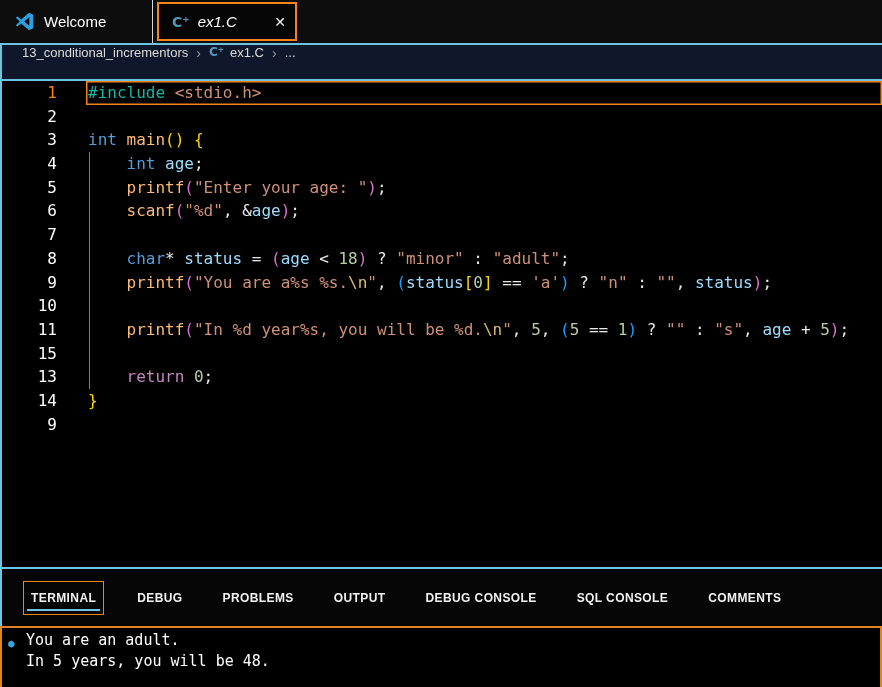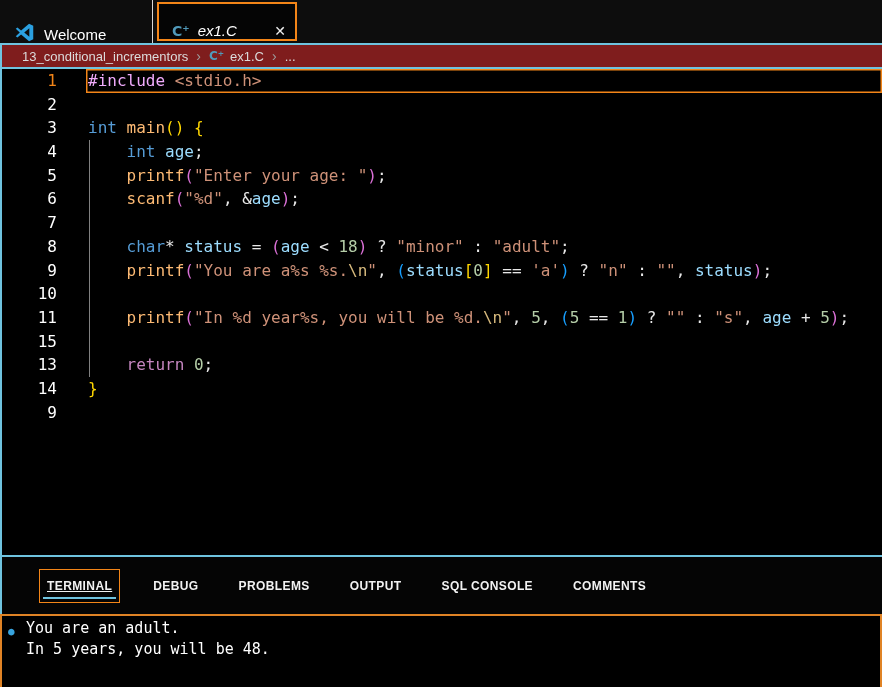--- a/index.html
+++ b/index.html
@@ -3,60 +3,60 @@
 <meta charset="utf-8">
 <style>
   * { margin:0; padding:0; box-sizing:border-box; }
   html,body { width:882px; height:687px; background:#000; overflow:hidden;
               font-family:"Liberation Sans", sans-serif; }
   .window { width:882px; height:687px; background:#000; display:flex; flex-direction:column; }
 
   
   .tabbar { height:45px; background:#0d0d0d; border-bottom:2px solid #6FC3DF;
             display:flex; align-items:stretch; }
-  .tab { display:flex; align-items:flex-end; color:#fff; font-size:15px; }
+  .tab { display:flex; align-items:center; color:#fff; font-size:15px; }
   .tab-welcome { width:153px; padding-left:14px; border-right:1px solid #d7d7d7; background:#0d0d0d; }
   .tab-welcome .vsc-logo { width:21px; height:21px; margin-right:9px; }
   .tab-file { width:140px; height:39px; margin:2px 0 0 4px; border:2px solid #F38518;
               padding:0 9px 0 13px; background:#050505; }
   .tab-file .label { font-style:italic; margin-left:8px; }
   .tab-file .close { margin-left:auto; font-size:14px; color:#efefef; cursor:pointer; }
   .cpp-icon { color:#519aba; font-weight:bold; font-size:14px;
               font-family:"DejaVu Sans", sans-serif; }
 
   
   .mid-borders { border-left:2px solid #6FC3DF; }
-  .breadcrumb { height:24px; border-bottom:2px solid #6FC3DF; display:flex; align-items:center;
-                padding-left:20px; font-size:13px; color:#dcdcdc; background:#7f1d1d; }
+  .breadcrumb { height:36px; border-bottom:2px solid #6FC3DF; display:flex; 
+                padding-left:20px; font-size:13px; color:#dcdcdc; background:#0f172a; }
   .breadcrumb .chev { color:#9d9d9d; margin:0 8px; font-size:14px; }
   .breadcrumb .cpp-icon { font-size:12px; margin-right:6px; }
 
   
   .editor { height:486px; position:relative; background:#000; overflow:hidden;
             font-family:"DejaVu Sans Mono", monospace; font-size:16px; }
   .indent-guide { position:absolute; left:87px; top:71.1px; width:1px; height:237px;
                   background:rgba(255,255,255,.5); }
   .row { display:flex; height:23.7px; line-height:23.7px; }
   .ln { width:55px; text-align:right; color:#fff; flex:none; }
   .ln.active { color:#F38518; }
   .code { flex:1; margin-left:29px; padding-left:2px; white-space:pre; color:#e8e8e8; }
   .row.current .code { box-shadow:inset 0 0 0 1.5px #F38518; }
-  .tk-pp  { color:#f0abfc; } .tk-ctrl{ color:#C586C0; }
+  .tk-pp  { color:#14b8a6; } .tk-ctrl{ color:#C586C0; }
   .tk-str { color:#CE9178; } .tk-esc { color:#D7BA7D; }
   .tk-kw  { color:#569CD6; } .tk-fn  { color:#fdba74; }
   .tk-var { color:#9CDCFE; } .tk-num { color:#B5CEA8; }
   .tk-pln { color:#e8e8e8; }
   .tk-b0  { color:#FFD700; } .tk-b1 { color:#DA70D6; } .tk-b2 { color:#179FFF; }
 
   
   .panel-sep { border-top:2px solid #6FC3DF; }
   .panelbar { height:59px; display:flex; align-items:center; background:#050505;
               font-size:12px; font-weight:600; letter-spacing:.4px; color:#f2f2f2; }
   .ptab { margin-right:26px; padding:9px 7px; position:relative; cursor:pointer; white-space:nowrap; }
-  .ptab:first-child { margin-left:37px;text-decoration:underline; }
+  .ptab:first-child { margin-left:21px; }
   .ptab.active { border:1.5px solid #F38518; }
   .ptab.active::after { content:""; position:absolute; left:3px; right:3px; bottom:3px;
                         height:2px; background:#6FC3DF; }
 
   
   .terminal { flex:1; background:#000; border:2px solid #e08325; border-bottom:none;
               position:relative; padding:2px 0 0 24px; color:#fff;
               font-family:"DejaVu Sans Mono", monospace; font-size:15px; line-height:21.3px; }
   .terminal .bullet { position:absolute; left:6px; top:5px; color:#37a3dd; font-size:11px; }
   .tline { white-space:pre; }
@@ -151,20 +151,21 @@
         <span class="ln">9</span>
         <span class="code"></span>
       </div>
     </div>
 
   <div class="panelbar mid-borders panel-sep" id="panelbar">
       <div class="ptab active">TERMINAL</div>
       <div class="ptab">DEBUG</div>
       <div class="ptab">PROBLEMS</div>
       <div class="ptab">OUTPUT</div>
+      <div class="ptab">DEBUG CONSOLE</div>
       <div class="ptab">SQL CONSOLE</div>
       <div class="ptab">COMMENTS</div>
     </div>
 
   <div class="terminal" id="terminal">
     <span class="bullet">●</span>
       <div class="tline">You are an adult.</div>
       <div class="tline">In 5 years, you will be 48.</div>
     </div>
 

